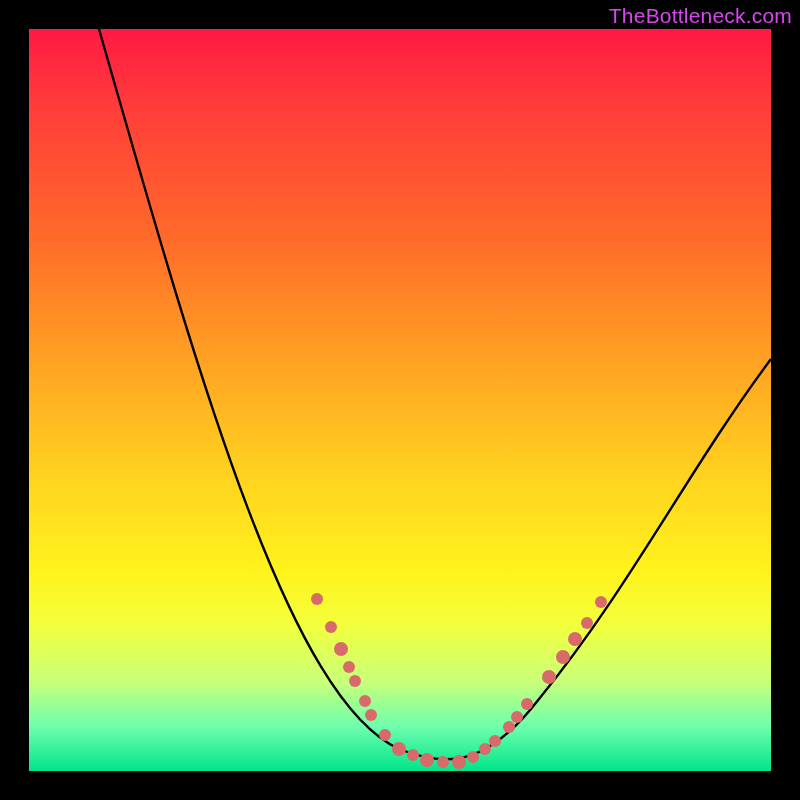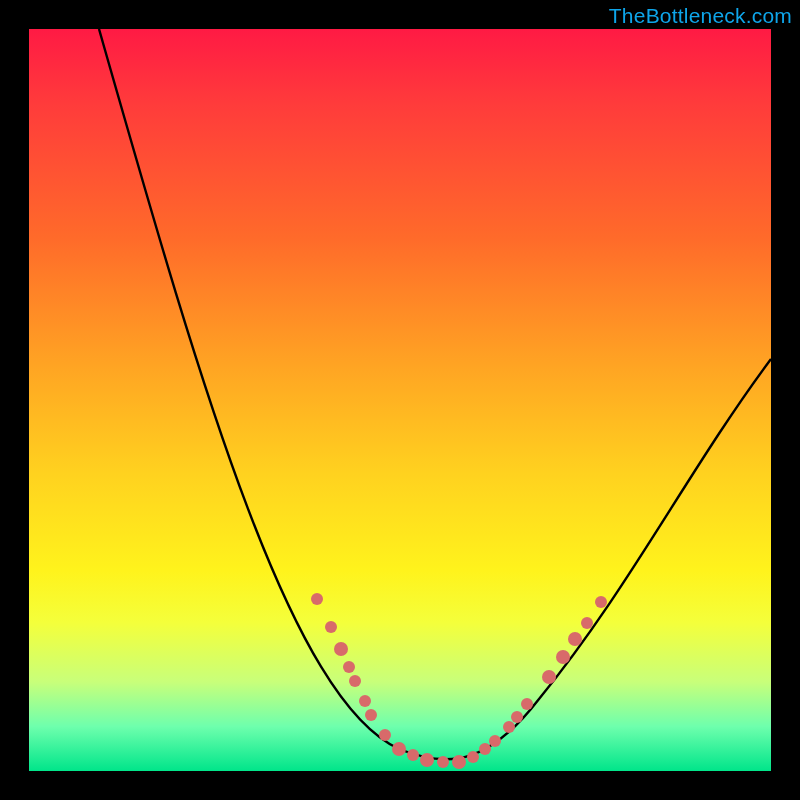--- a/index.html
+++ b/index.html
@@ -26,21 +26,21 @@
       #fff31c 73%,
       #f4ff3b 80%,
       #c8ff7a 88%,
       #6effad 94%,
       #00e58a 100%);
   }
   .watermark {
     position: absolute;
     top: 4px;
     right: 8px;
-    color: #0ea5e9;
+    color: #d946ef;
     font-size: 21px;
     letter-spacing: 0.2px;
     font-weight: 500;
   }
   svg.curve {
     position: absolute;
     left: 0;
     top: 0;
     width: 742px;
     height: 742px;

